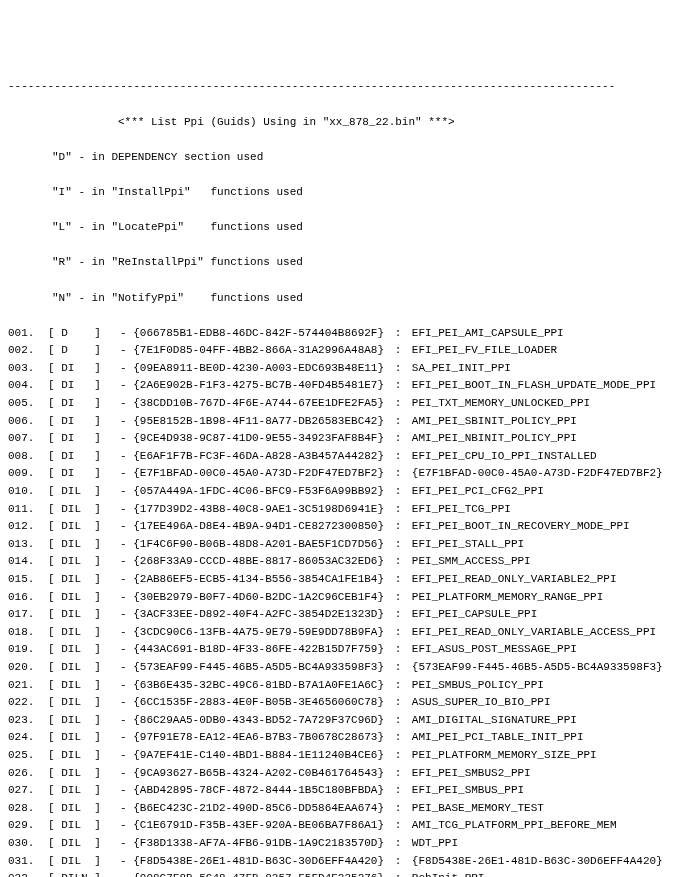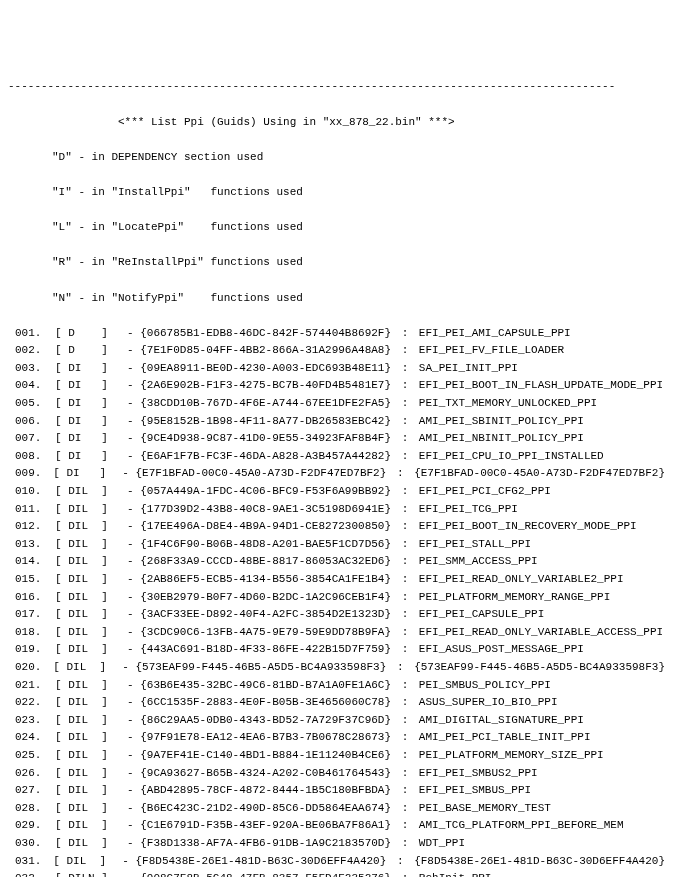--- a/index.html
+++ b/index.html
@@ -16,21 +16,20 @@
   letter-spacing: 0;
 }
 .title {
   padding-left: 110px;
 }
 .legend {
   padding-left: 44px;
 }
 .row {
   display: flex;
-  margin-left: 7px;
 }
 .num { width: 40px; }
 .flag { width: 72px; }
 .guid { }
 .colon { padding: 0 4px; }
 .name { }
 </style>
 </head>
 <body>
 

